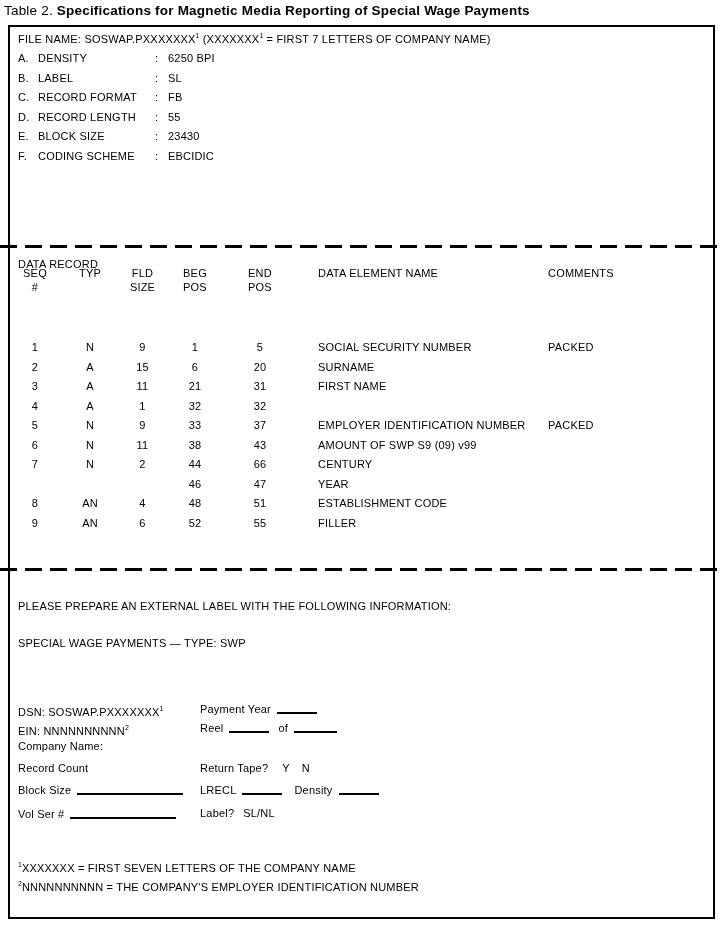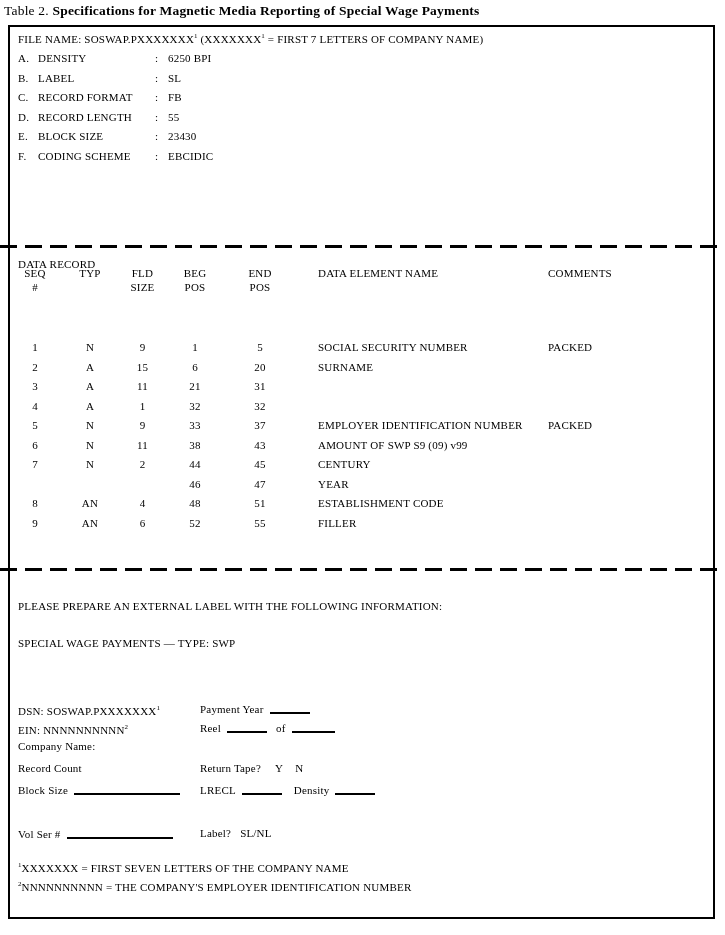--- a/index.html
+++ b/index.html
@@ -1,17 +1,17 @@
 <!DOCTYPE html>
 <html><head>
 <meta charset="utf-8">
 <style>
   html,body{margin:0;padding:0;background:#fff;}
   .page{position:relative;width:653px;height:935px;background:#fff;color:#000;
-        font-family:Liberation Serif, serif;font-size:11px;letter-spacing:.2px;}
+        font-family:Liberation Sans, sans-serif;font-size:11px;letter-spacing:.2px;}
   .abs{position:absolute;}
   .title{left:4px;top:3px;font-size:13.5px;letter-spacing:.2px;}
   .title .bold{font-weight:bold;}
   .outer-box{left:8px;top:25px;width:703px;height:890px;border:2px solid #000;}
   .dash{left:0;width:725px;height:3px;
         background:repeating-linear-gradient(90deg,#000 0px,#000 17px,transparent 17px,transparent 25px);}
   .dash1{top:245px;} .dash2{top:568px;}
   .file-line{left:18px;top:32px;}
   sup{font-size:7px;vertical-align:super;letter-spacing:0;}
   .specs{left:18px;top:49px;}
@@ -24,21 +24,21 @@
   .tbl{left:10px;top:266px;width:705px;}
   .th,.td{text-align:center;line-height:14px;}
   .c-name,.c-comments{text-align:left;}
   .c-name{padding-left:23px;} .c-comments{padding-left:5px;}
   .tbl-rows{left:10px;top:338px;width:705px;}
   .tbl-rows .grid7{height:19.5px;line-height:19.5px;}
   .tbl-rows .td{line-height:19.5px;}
   .please{left:18px;top:600px;}
   .type-line{left:18px;top:637px;}
   .form-row{left:18px;width:690px;height:14px;line-height:13px;white-space:nowrap;}
-  .fr1{top:702px;} .fr2{top:721px;} .fr3{top:740px;} .fr4{top:762px;} .fr5{top:783px;} .fr6{top:807px;margin-top:20px;}
+  .fr1{top:702px;} .fr2{top:721px;} .fr3{top:740px;} .fr4{top:762px;} .fr5{top:783px;} .fr6{top:807px;}
   .rcol{position:absolute;left:182px;top:0;white-space:nowrap;}
   .ul{display:inline-block;border-bottom:2px solid #000;height:9px;position:relative;top:1px;margin-left:6px;}
   .ul-s{width:40px;} .ul-m{width:43px;} .ul-l{width:106px;}
   .gap14{margin-left:14px;} .gap12{margin-left:12px;} .gap9{margin-left:9px;}
   .fn1{left:18px;top:861px;} .fn2{left:18px;top:880px;}
 </style>
 </head>
 <body>
 
 <div class="page">
@@ -115,20 +115,21 @@
         <div class="td">20</div>
         <div class="td c-name">SURNAME</div>
         <div class="td c-comments"></div>
       </div>
     <div class="grid7">
         <div class="td">3</div>
         <div class="td">A</div>
         <div class="td">11</div>
         <div class="td">21</div>
         <div class="td">31</div>
+        <div class="td c-name">FIRST NAME</div>
         <div class="td c-comments"></div>
       </div>
     <div class="grid7">
         <div class="td">4</div>
         <div class="td">A</div>
         <div class="td">1</div>
         <div class="td">32</div>
         <div class="td">32</div>
         <div class="td c-comments"></div>
       </div>
@@ -147,21 +148,21 @@
         <div class="td">11</div>
         <div class="td">38</div>
         <div class="td">43</div>
         <div class="td c-name">AMOUNT OF SWP S9 (09) v99</div>
       </div>
     <div class="grid7">
         <div class="td">7</div>
         <div class="td">N</div>
         <div class="td">2</div>
         <div class="td">44</div>
-        <div class="td">45</div>
+        <div class="td">66</div>
         <div class="td c-name">CENTURY</div>
         <div class="td c-comments"></div>
       </div>
     <div class="grid7">
         <div class="td"></div>
         <div class="td"></div>
         <div class="td"></div>
         <div class="td">46</div>
         <div class="td">47</div>
         <div class="td c-name">YEAR</div>

